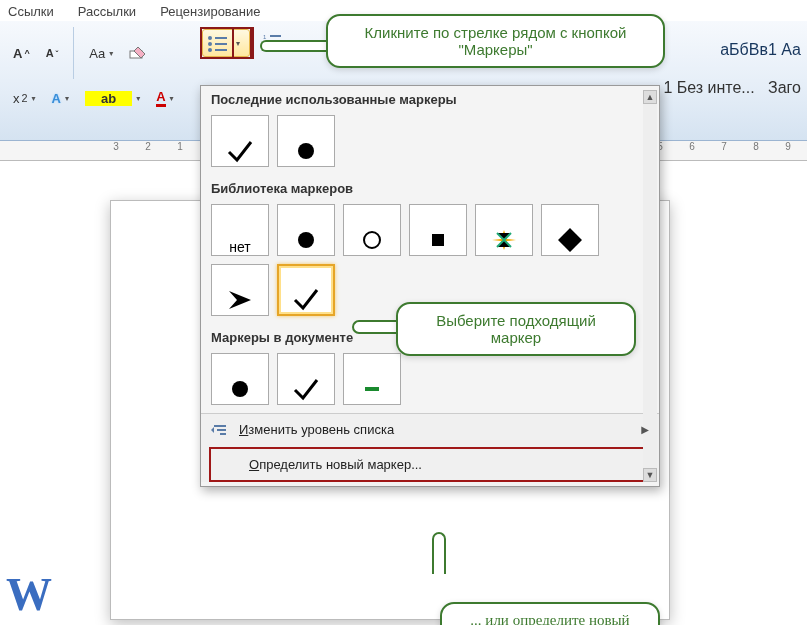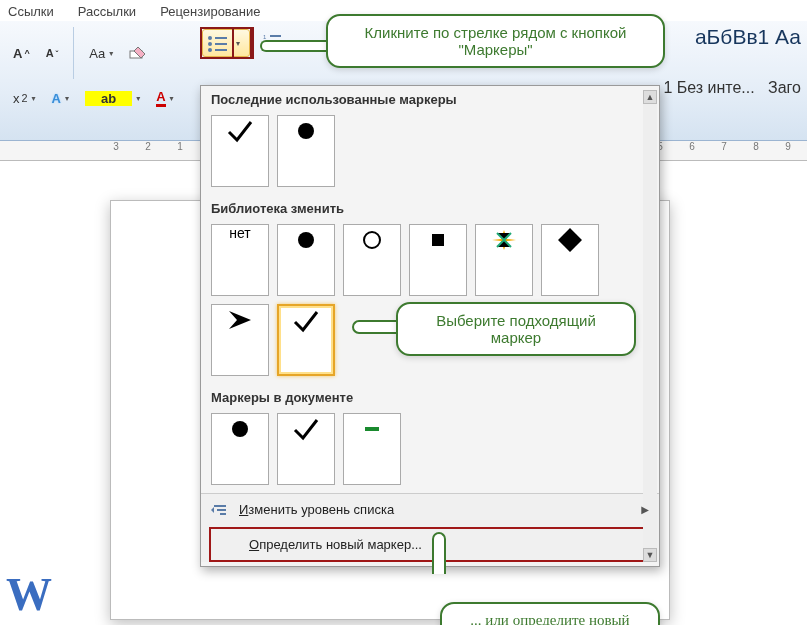--- a/index.html
+++ b/index.html
@@ -61,22 +61,22 @@
     }
     .bullets-dd-border {
       position: absolute;
       left: 232px; top: 6px;
       width: 22px; height: 32px;
       border: 2px solid #8a1818;
       pointer-events: none;
       z-index: 6;
     }
     .styles-preview {
-      position: absolute; right: 6px; top: 4px;
-      color: #17365d; font-size: 21px;
+      position: absolute; right: 6px; top: 20px;
+      color: #17365d; font-size: 16px;
     }
     .styles-sub { position:absolute; right: 6px; top: 58px; font-size: 16px; color:#333;}
     .ruler {
       height: 20px;
       background: #f5f5f5;
       border-bottom: 1px solid #bbb;
       position: relative;
       color: #777;
       font-size: 10px;
       padding-left: 100px;
@@ -104,24 +104,24 @@
       padding-bottom: 2px;
     }
     .dropdown .section-label {
       font-weight: bold;
       font-size: 13px;
       color: #333;
       padding: 6px 10px 4px;
     }
     .tiles { display: flex; flex-wrap: wrap; gap: 8px; padding: 4px 10px 8px;}
     .tile {
-      width: 58px; height: 72px;
+      width: 58px; height: 52px;
       background: #fff;
       border: 1px solid #aaa;
-      display: flex; align-items: flex-start; justify-content: center;
+      display: flex; align-items: flex-end; justify-content: center;
       font-size: 24px; color: #000;
     }
     .tile.selected {
       border: 2px solid #e6a527;
       box-shadow: inset 0 0 0 2px #ffe08a, 0 0 4px #f4c869;
     }
     .tile .none { font-size: 14px; }
     .menu-footer {
       border-top: 1px solid #ccc;
       background: #f0f0f0;
@@ -264,21 +264,21 @@
           <path d="M4 16 L12 24 L26 6" stroke="#000" stroke-width="3" fill="none"></path>
         </svg>
     </div>
     <div class="tile">
       <svg width="30" height="30">
           <circle cx="15" cy="15" r="8" fill="#000"></circle>
         </svg>
     </div>
   </div>
 
-  <div class="section-label">Библиотека зменить</div>
+  <div class="section-label">Библиотека маркеров</div>
   <div class="tiles">
     <div class="tile">
         <span class="none">нет</span>
       </div>
     <div class="tile">
         <svg width="30" height="30">
           <circle cx="15" cy="15" r="8" fill="#000"></circle>
         </svg>
       </div>
     <div class="tile">

